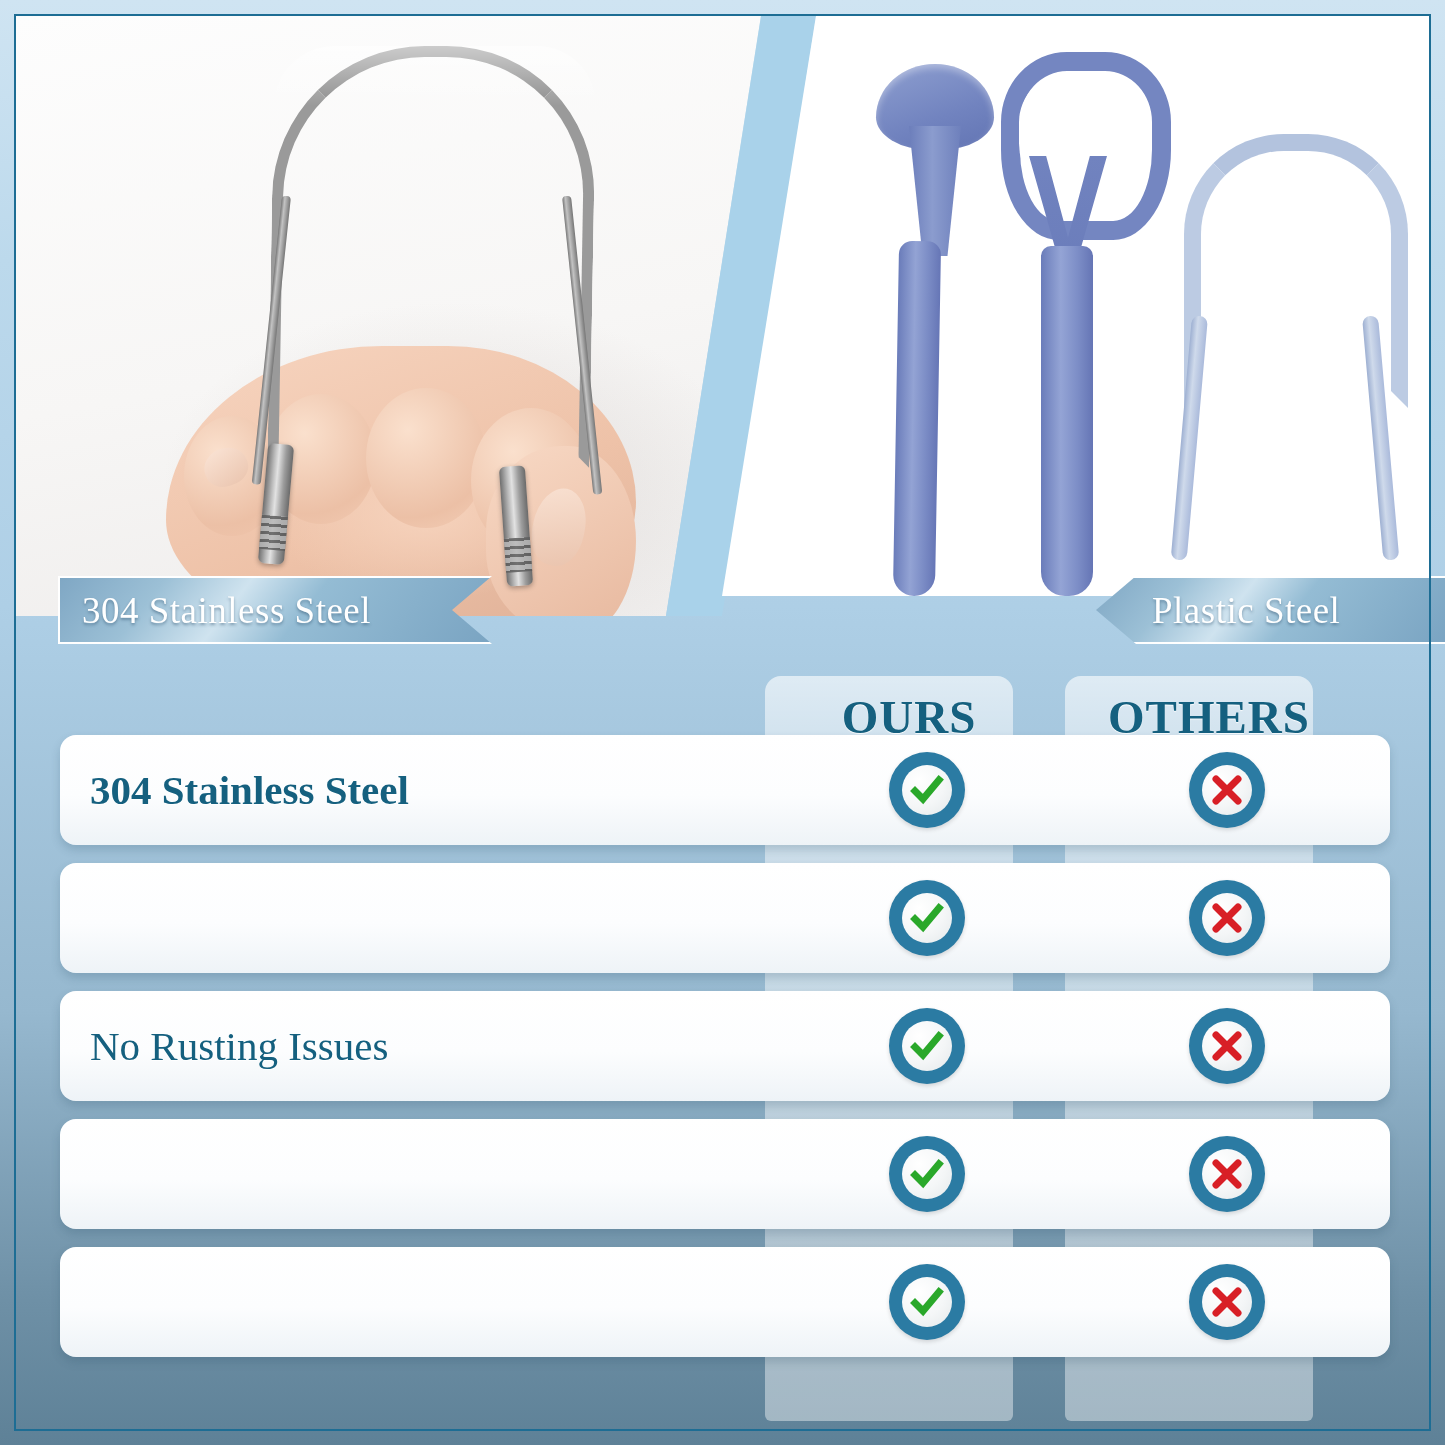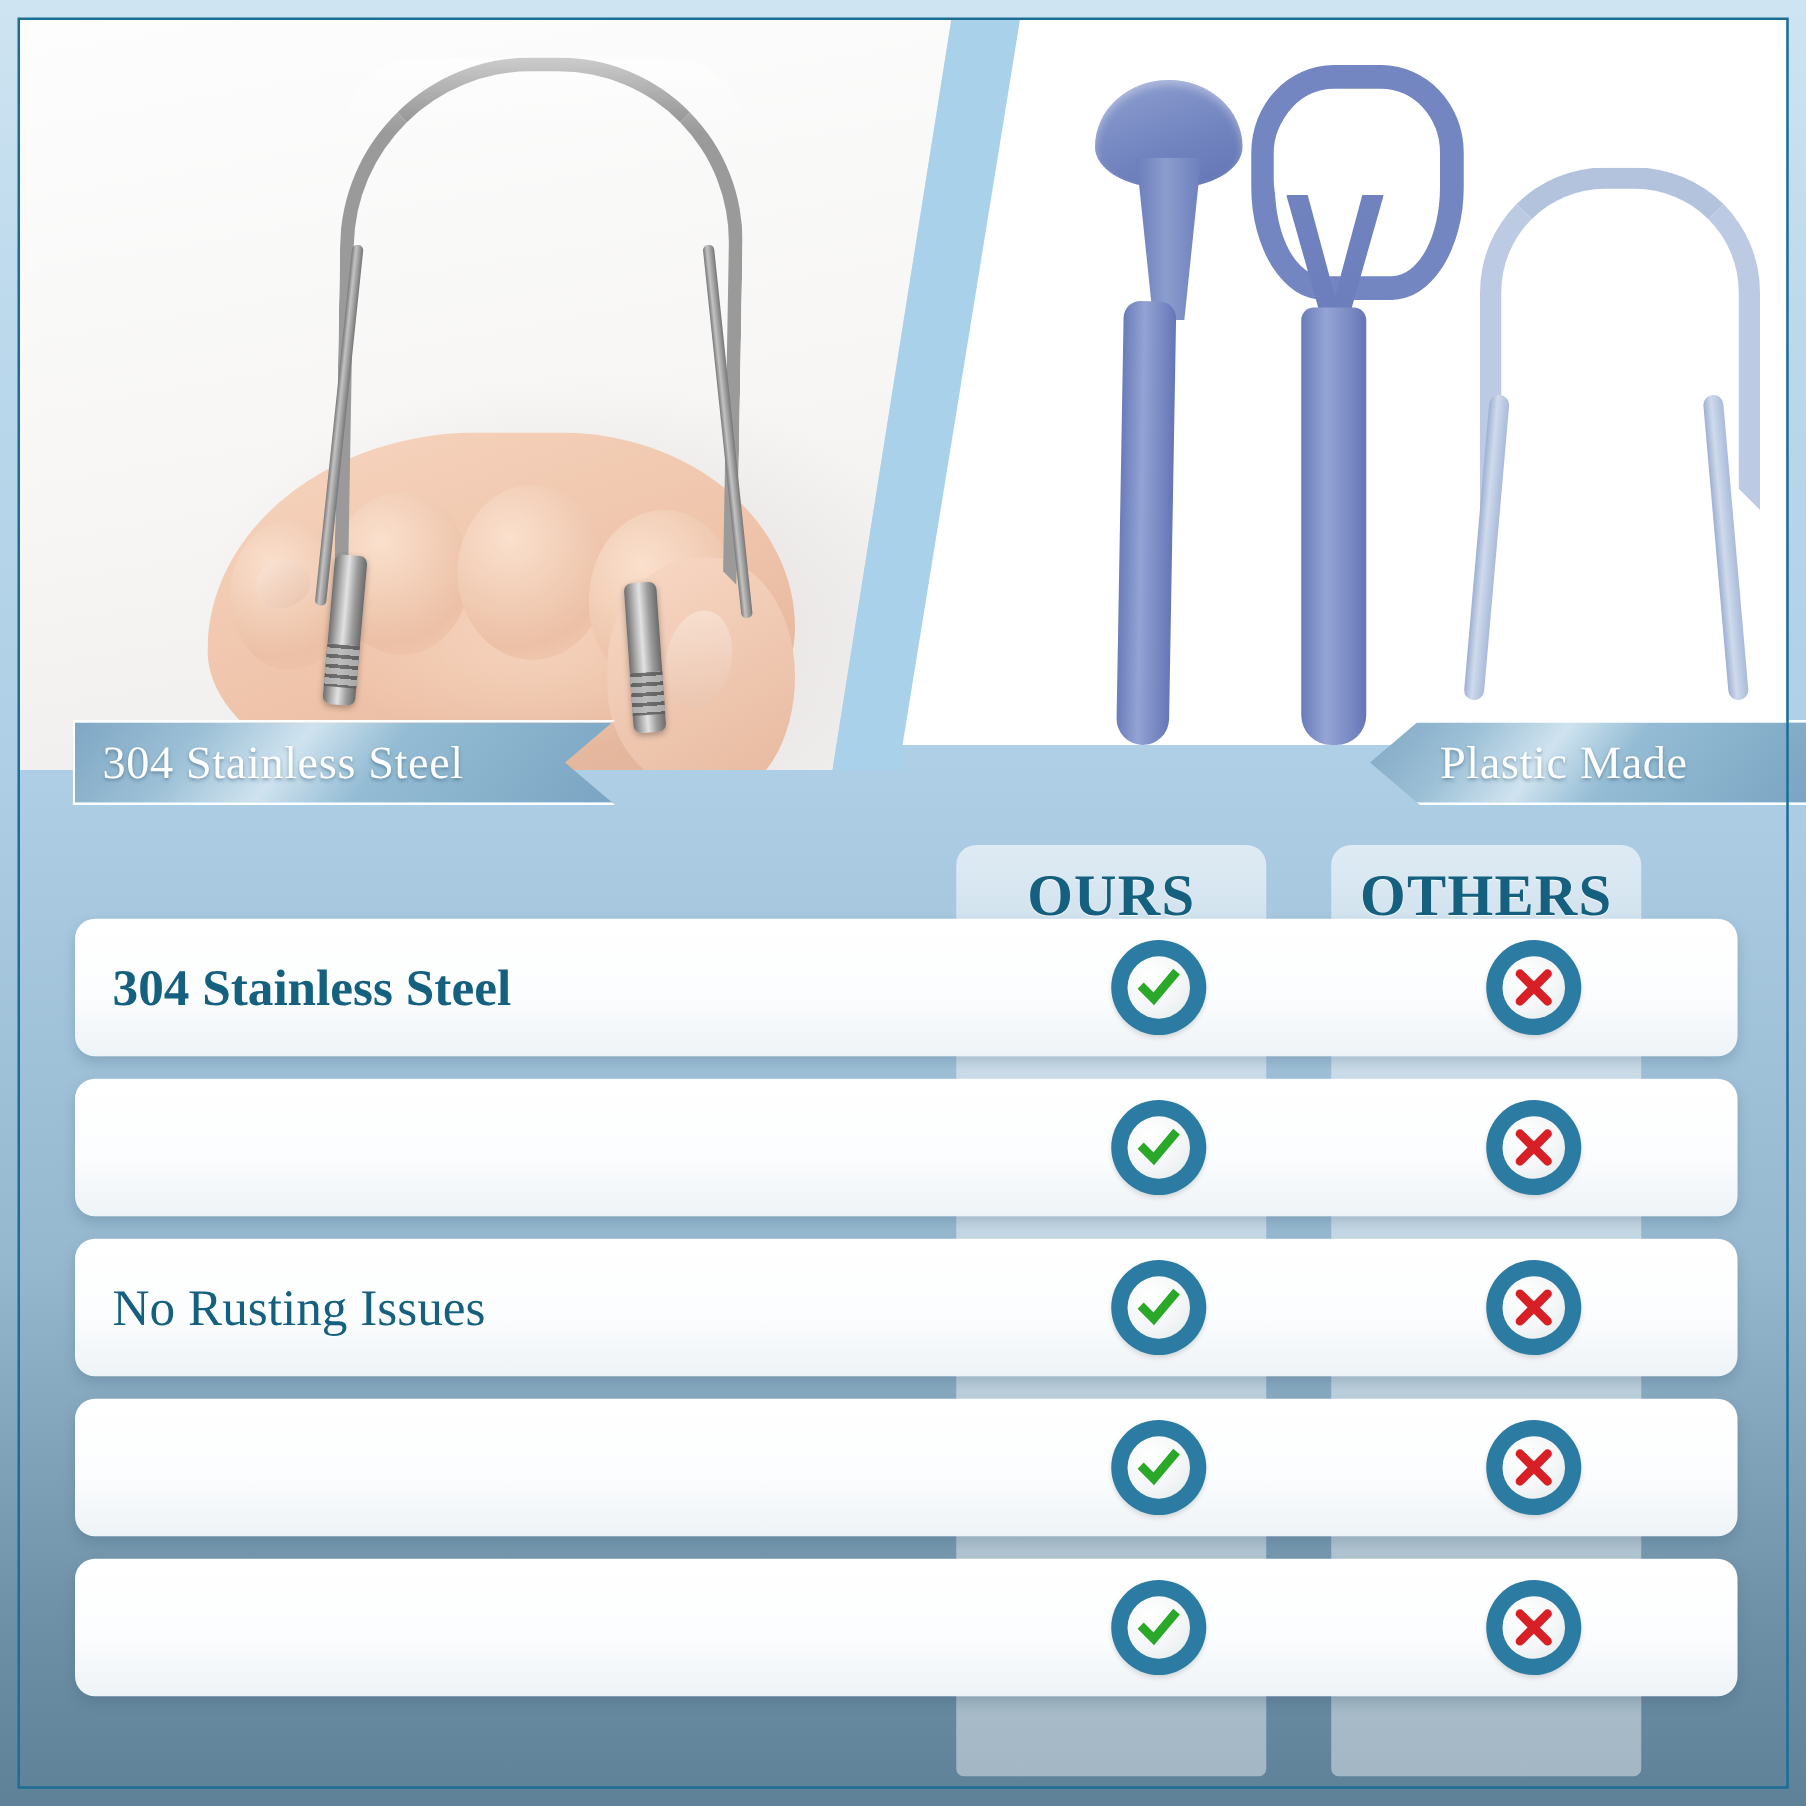--- a/index.html
+++ b/index.html
@@ -190,20 +190,21 @@
     border-radius:16px 16px 6px 6px;
     z-index:1;
   }
   .col-ours{left:765px;}
   .col-others{left:1065px;}
   .col-head{
     position:absolute;top:0;left:0;width:100%;height:82px;
     display:flex;align-items:center;justify-content:center;
     font-size:47px;color:#15607f;font-weight:bold;letter-spacing:1px;
     text-shadow:0 1px 1px rgba(255,255,255,.9);
+    padding-left:20px;
   }
 
   .rows{position:absolute;left:60px;top:735px;width:1330px;z-index:2;}
   .row{
     position:relative;
     height:110px;margin-bottom:18px;
     background:linear-gradient(180deg,#ffffff 0%,#fcfdfe 55%,#eef3f7 100%);
     border-radius:16px;
     box-shadow:0 5px 10px rgba(45,80,105,.22);
     display:flex;align-items:center;
@@ -275,21 +276,21 @@
 
     <div class="plastic ps3"></div>
     <div class="plastic ps3-arm ps3-l"></div>
     <div class="plastic ps3-arm ps3-r"></div>
   </div>
 
   <div class="banner banner-left">
     <span>304 Stainless Steel</span>
   </div>
   <div class="banner banner-right">
-    <span>Plastic Made</span>
+    <span>Plastic Steel</span>
   </div>
 
   <div class="col col-ours">
     <div class="col-head">OURS</div>
   </div>
   <div class="col col-others">
     <div class="col-head">OTHERS</div>
   </div>
 
   <div class="rows" id="rows">

